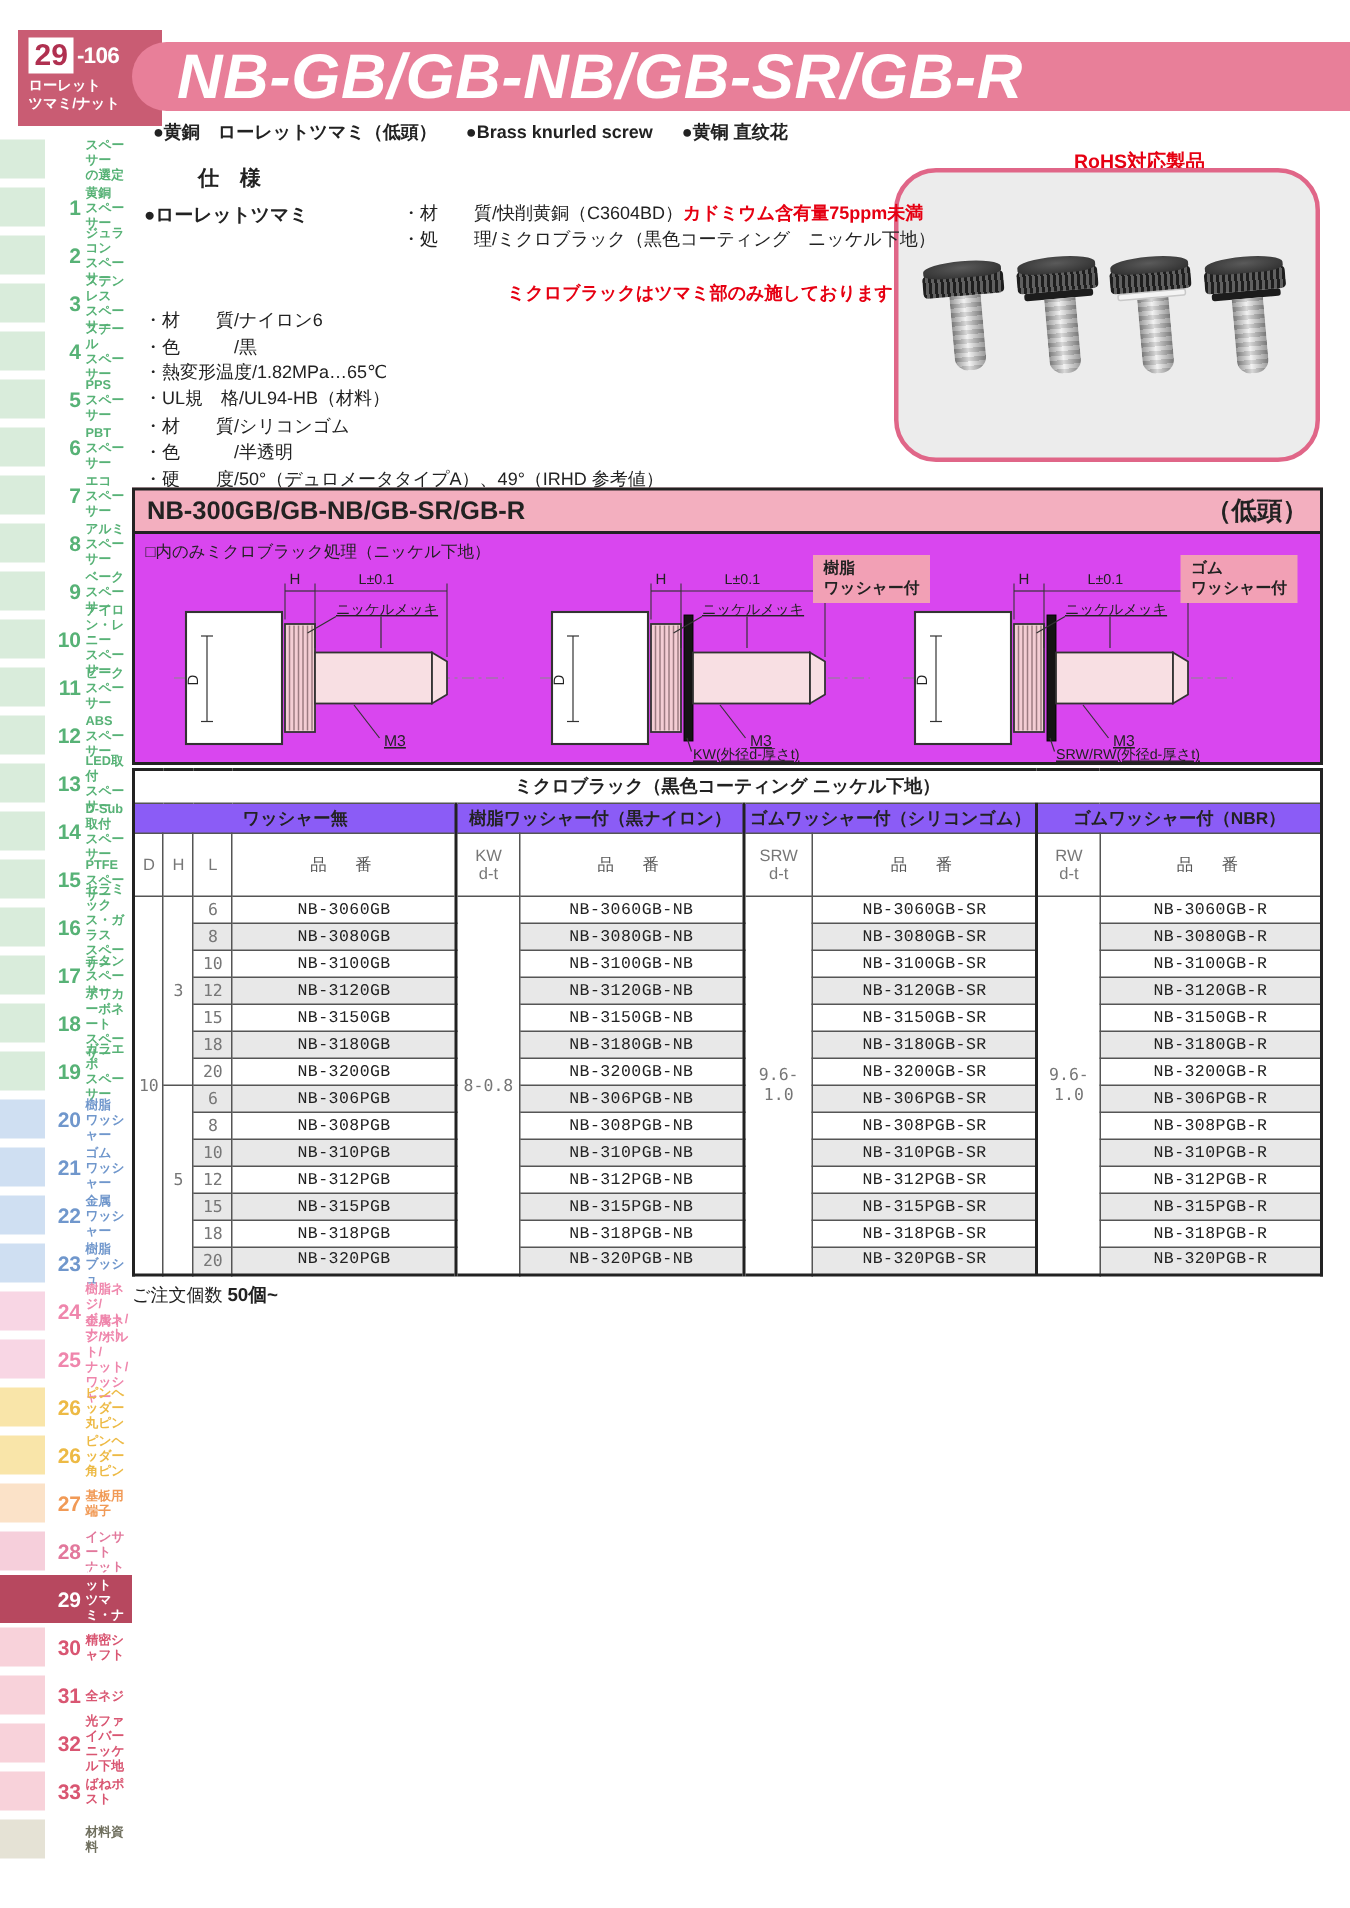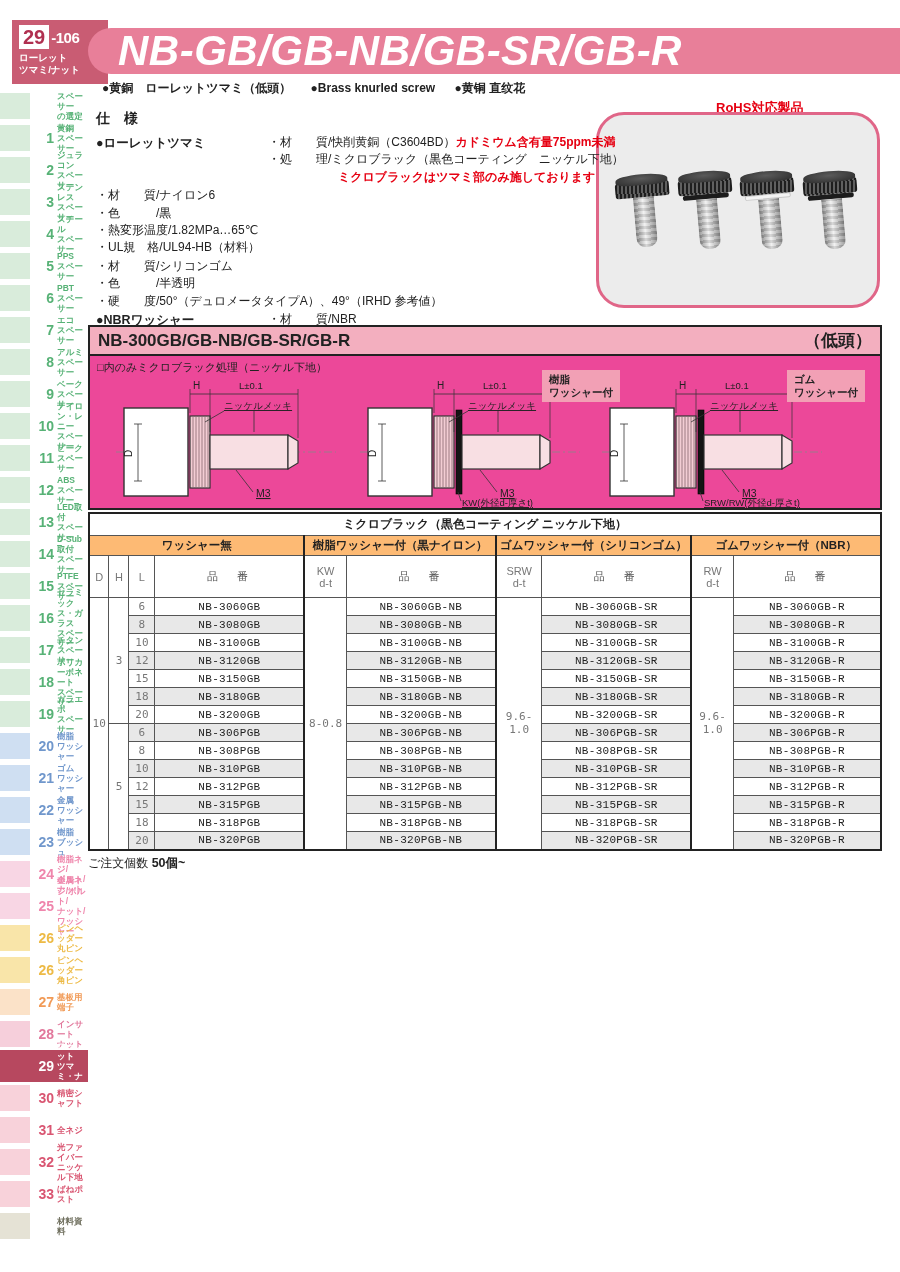--- a/index.html
+++ b/index.html
@@ -44,43 +44,43 @@
   .cap { width:52px; height:11px; background:radial-gradient(ellipse at 50% 40%, #5a5a5a, #2b2b2b); border-radius:50% 50% 30% 30%; margin-bottom:-3px; z-index:2; }
   .knurl-h { width:54px; height:15px; background:repeating-linear-gradient(90deg,#1e1e1e 0 2px,#606060 2px 4px); border-radius:3px; z-index:1; }
   .washer-b { width:46px; height:5px; background:#1c1c1c; border-radius:2px; }
   .washer-w { width:46px; height:5px; background:#f4f4f4; border:1px solid #c9c9c9; border-radius:2px; }
   .shaft { width:21px; height:50px; border-radius:0 0 9px 9px;
            background:linear-gradient(90deg, rgba(60,60,60,.45), rgba(255,255,255,.55) 45%, rgba(60,60,60,.45)),
                       repeating-linear-gradient(0deg,#a8a8a8 0 3px,#e2e2e2 3px 6px); }
 
   
   .spec { position:absolute; left:96px; top:110px; width:498px; }
-  .spec-heading { font-size:14px; font-weight:bold; margin-bottom:6px; }
+  .spec-heading { font-size:14px; font-weight:bold; margin-bottom:6px;margin-left:36px; }
   .spec-group { display:flex; margin-bottom:1px; }
   .spec-name { width:172px; flex:none; font-weight:bold; font-size:12.5px; line-height:1.45; }
   .spec-sub { padding-left:36px; }
   .spec-rows { flex:1; font-size:12px; }
   .spec-row { line-height:1.45; white-space:nowrap; }
   .spec-label { white-space:pre; }
   .spec-red { color:#e60012; font-weight:bold; }
-  .spec-row-red { margin-left:70px; }
+  .spec-row-red { margin-left:70px;margin-top:18px; }
 
   
   .section { position:absolute; left:88px; top:325px; width:794px; }
   .section-title { display:flex; justify-content:space-between; align-items:center; background:#f3afbf; border:2px solid #222; padding:2px 8px; font-weight:bold; font-size:17px; }
-  .diagram-box { position:relative; border:2px solid #222; border-top:none; height:154px; background:#ec4899; }
+  .diagram-box { position:relative; border:2px solid #222; border-top:none; height:154px; background:#d946ef; }
   .diagram-note { position:absolute; left:7px; top:4px; font-size:11px; color:#222; }
   .diagram { position:absolute; top:22px; }
   .diagram-badge { position:absolute; background:#f2a0b5; color:#222; font-size:10.5px; font-weight:bold; line-height:1.25; padding:3px 7px; }
 
   
   table.parts { width:794px; border-collapse:collapse; border:2px solid #222; margin-top:2px; text-align:center; }
   table.parts td, table.parts th { border:1px solid #555; padding:0 2px; }
   tr.micro td { font-weight:bold; font-size:12px; padding:2px; background:#fff; }
-  tr.grp th { background:#fdba74; font-size:11.5px; font-weight:bold; padding:2px; }
+  tr.grp th { background:#8b5cf6; font-size:11.5px; font-weight:bold; padding:2px; }
   tr.colh td { height:42px; color:#777; font-size:11px; }
   .part-head { letter-spacing:4px; color:#555; font-size:11px; }
   tbody td { height:18px; font-size:11px; }
   td.dim { color:#777; font-family:"DejaVu Sans Mono",monospace; font-size:11px; }
   td.part { font-family:Liberation Mono, monospace; font-size:11px; color:#222; letter-spacing:0.3px; }
   td.shade { background:#e8e8e8; }
   .sep { border-left:2px solid #222 !important;margin-left:32px; }
   .order-note { text-align:left; margin-top:4px; font-size:12px; padding-right:4px; }
   .order-note b { font-size:12.5px; }
 </style>

